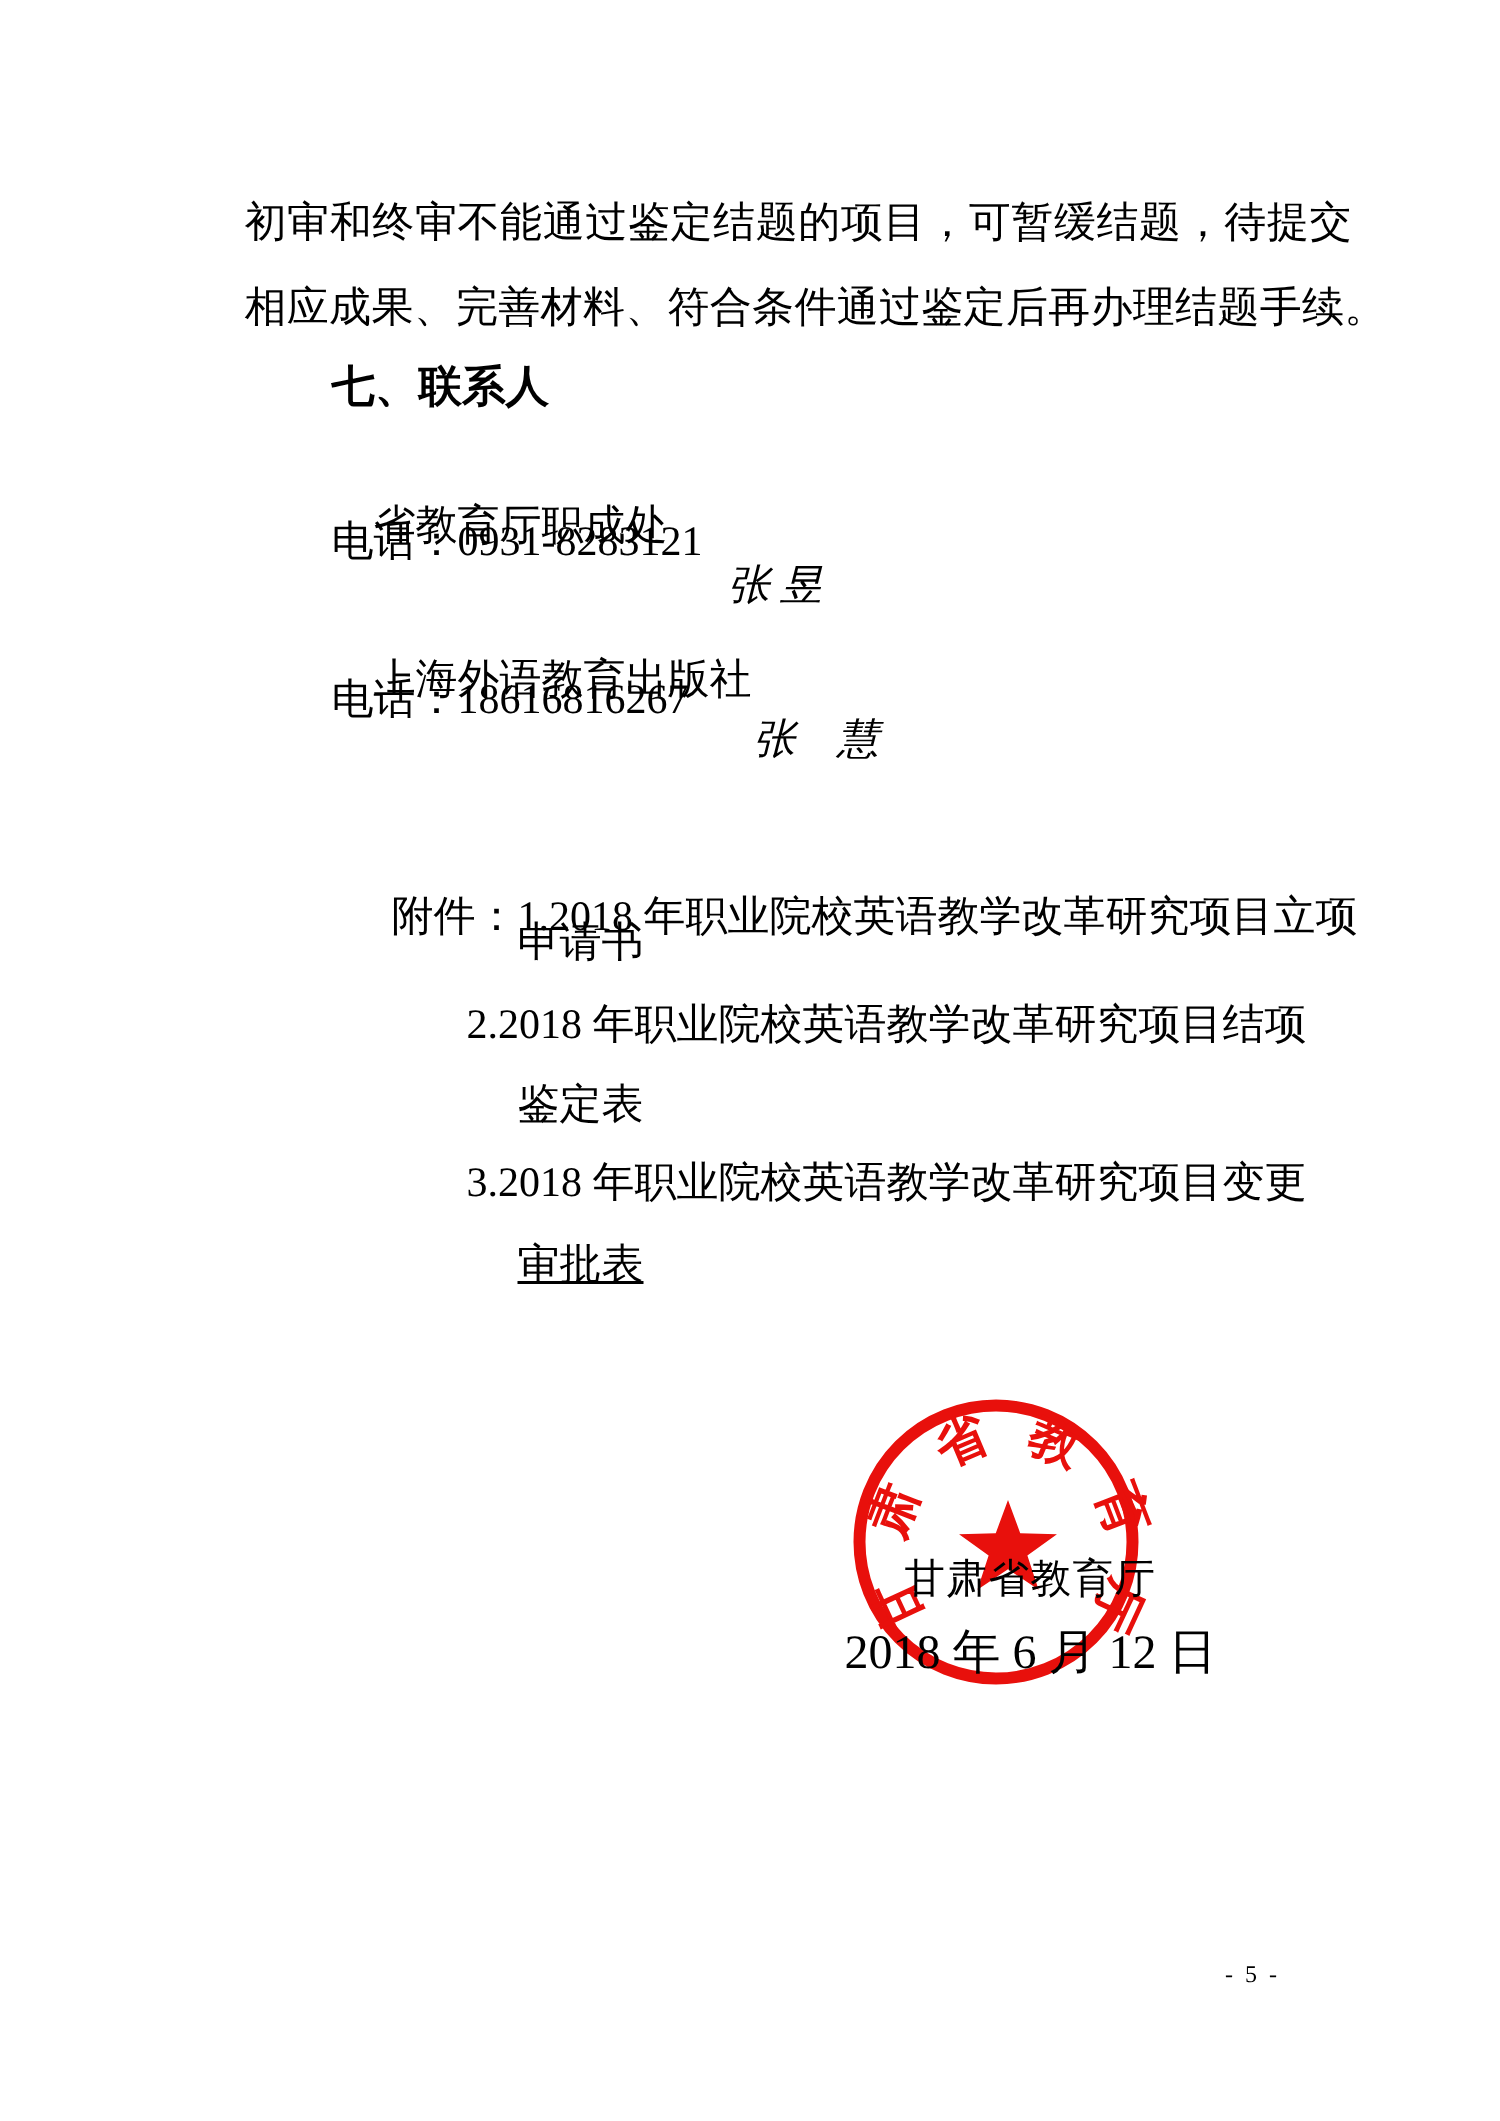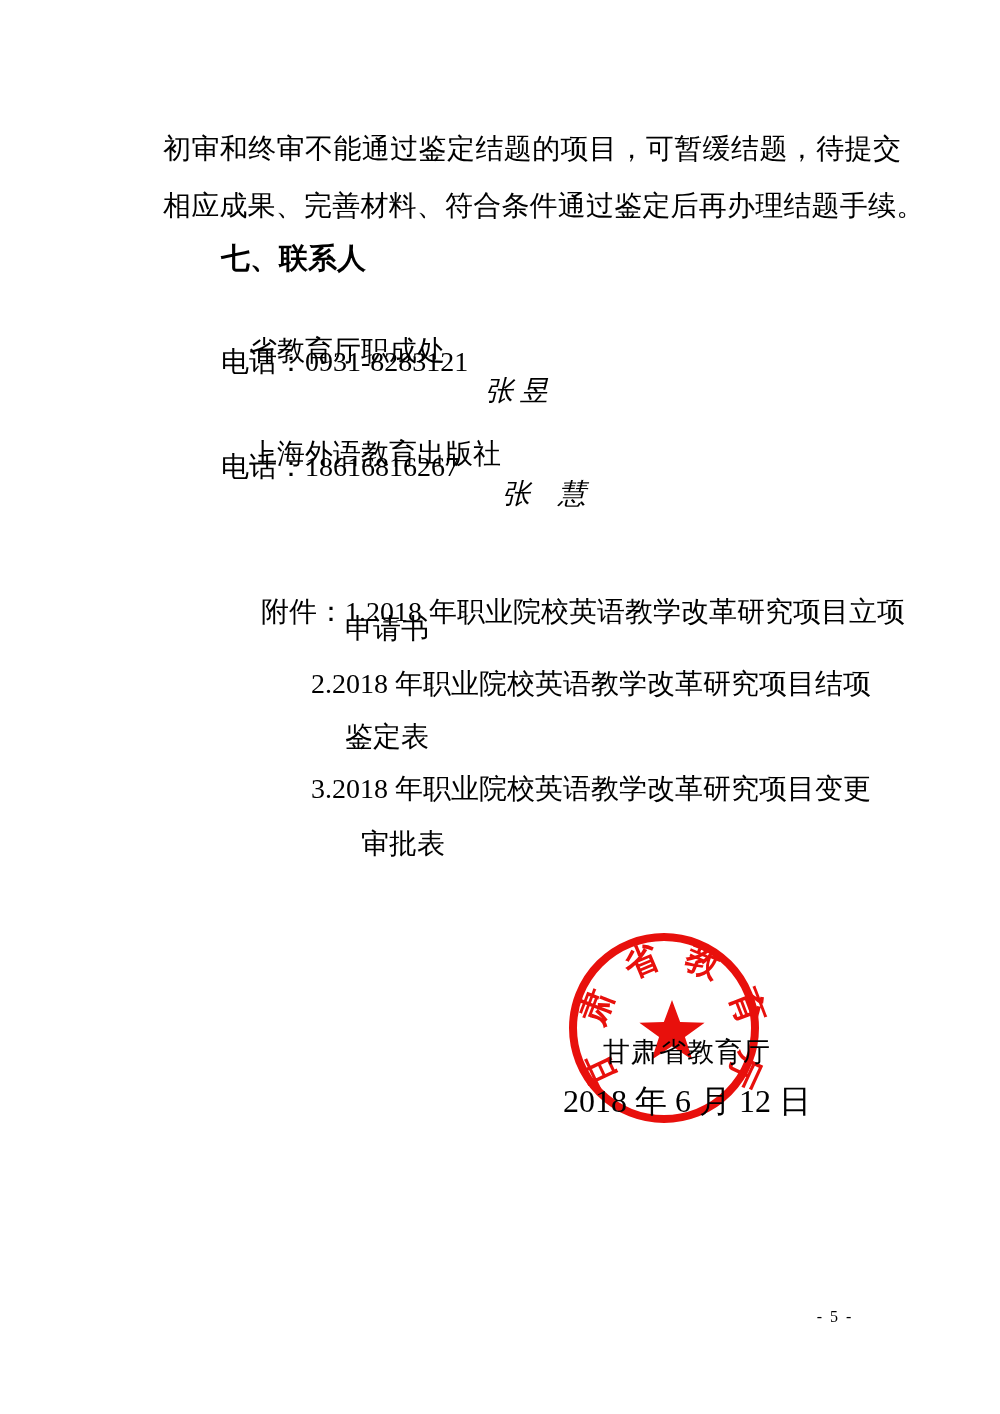--- a/index.html
+++ b/index.html
@@ -35,21 +35,21 @@
   .phone-2   { left: 206px; top: 447px; }
   .contact-row { width: 700px; }
   .contact-name { position: absolute; white-space: pre; font-style: italic; }
   .name-pos-1 { left: 264px; }
   .name-pos-2 { left: 281px; }
   .attach-row-1 { left: 218px; top: 552px; }
   .attach-cont-1 { left: 330px; top: 609px; }
   .attach-row-2 { left: 296px; top: 664px; }
   .attach-cont-2 { left: 330px; top: 717px; }
   .attach-row-3 { left: 296px; top: 769px; }
-  .attach-cont-3 { left: 346px; top: 824px; }
+  .attach-cont-3 { left: 330px; top: 824px; text-decoration: underline; }
 
   .signature-line {
     left: 492px; top: 1032px;
     width: 360px;
     text-align: center;
     font-size: 27px;
     letter-spacing: 1px;
     z-index: 3;
   }
   .date-line {

